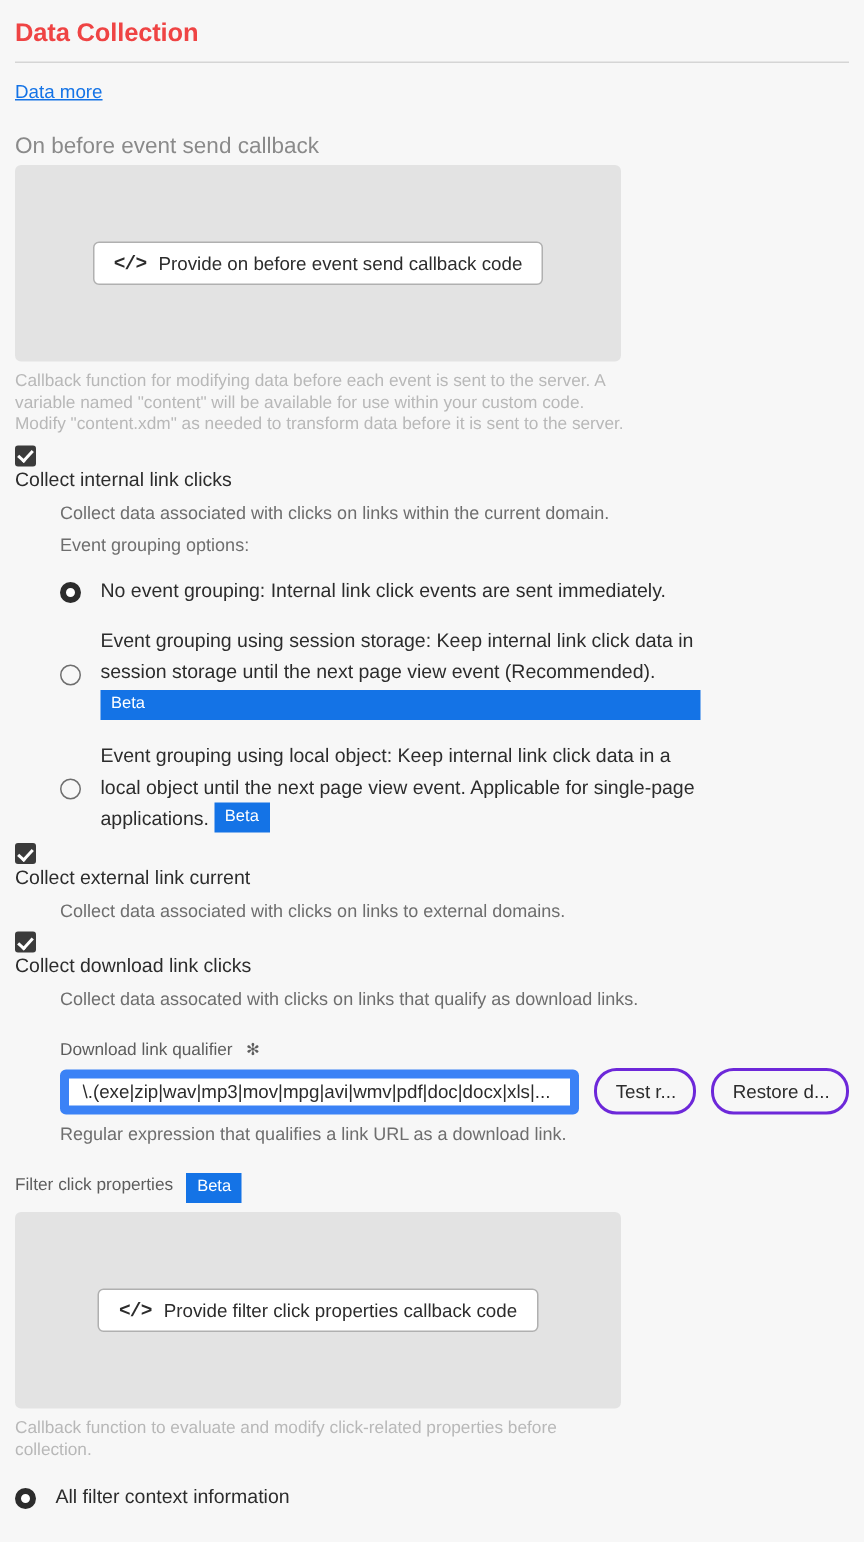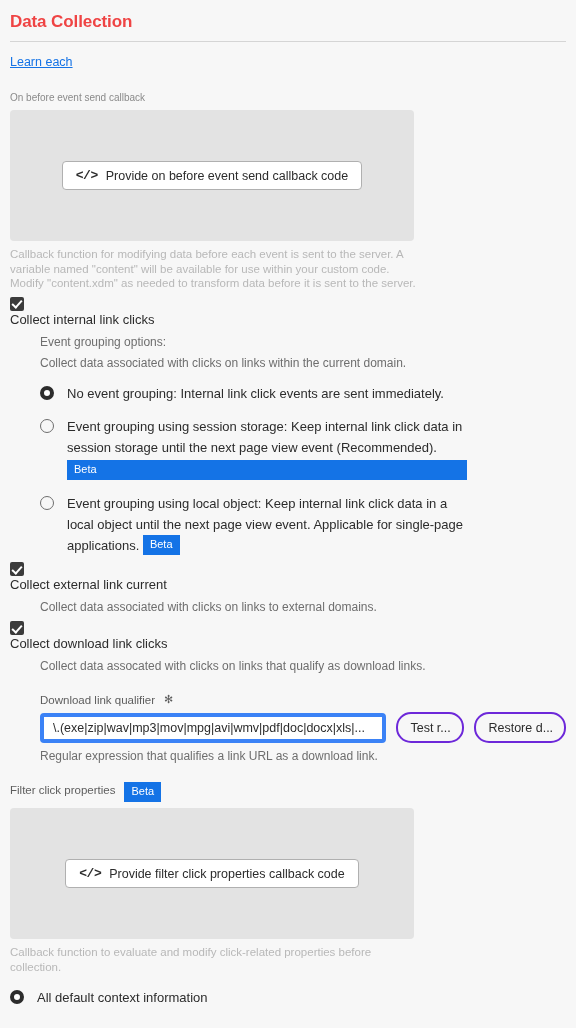--- a/index.html
+++ b/index.html
@@ -33,21 +33,21 @@
     display: inline-block;
     font-size: 12.5px;
     color: #1473e6;
     text-decoration: underline;
     cursor: pointer;
     line-height: 15px;
   }
 
   
   .field-label {
-    font-size: 10px;
+    font-size: 15px;
     color: #8a8a8a;
     line-height: 14px;
     margin-top: 21px;
     margin-bottom: 5px;
   }
 
   
   .code-panel {
     width: 404px;
     height: 131px;
@@ -127,21 +127,21 @@
   .desc {
     font-size: 12px;
     color: #6e6e6e;
     line-height: 16px;
     margin-top: 5px;
   }
 
   
   .radio-row {
     display: flex;
-    align-items: flex-start;
+    align-items: center;
     gap: 13px;
     margin-top: 12px;
   }
   .radio {
     width: 14px;
     height: 14px;
     border-radius: 50%;
     border: 1.6px solid #6e6e6e;
     background: #f7f7f7;
     flex: 0 0 auto;
@@ -177,21 +177,21 @@
   
   .input-row {
     display: flex;
     align-items: center;
     gap: 10px;
     margin-top: 5px;
   }
   .text-input {
     width: 352px;
     height: 30px;
-    border: 4px solid #3b82f6;
+    border: 6px solid #3b82f6;
     border-radius: 4px;
     background: #ffffff;
     padding: 0 9px;
     font-size: 12.5px;
     color: #2c2c2c;
     font-family: "Liberation Sans", sans-serif;
     outline: none;
   }
   .ghost-btn {
     height: 31px;
@@ -226,40 +226,40 @@
     line-height: 15px;
   }
 </style>
 </head>
 <body>
 
 <div class="page">
 
   <h1 class="page-title">Data Collection</h1>
   <div class="divider"></div>
-  <a class="learn-more">Learn each</a>
+  <a class="learn-more">Data more</a>
 
   
   <div class="field-label">On before event send callback</div>
   <div class="code-panel">
     <button class="code-btn">
       <span class="code-glyph">&lt;/&gt;</span>
       <span>Provide on before event send callback code</span>
     </button>
   </div>
   <div class="help-text">Callback function for modifying data before each event is sent to the server. A variable named "content" will be available for use within your custom code. Modify "content.xdm" as needed to transform data before it is sent to the server.</div>
 
   
   <div class="check-row">
     <span class="checkbox"></span>
     <span class="check-label">Collect internal link clicks</span>
   </div>
   <div class="indent">
+    <div class="desc">Collect data associated with clicks on links within the current domain.</div>
     <div class="desc">Event grouping options:</div>
-    <div class="desc">Collect data associated with clicks on links within the current domain.</div>
 
     <div class="radio-row">
       <span class="radio selected"></span>
       <span class="radio-text">No event grouping: Internal link click events are sent immediately.</span>
     </div>
 
     <div class="radio-row">
       <span class="radio"></span>
       <span class="radio-text">
         <span>Event grouping using session storage: Keep internal link click data in session storage until the next page view event (Recommended).</span>
@@ -313,17 +313,17 @@
     <button class="code-btn">
       <span class="code-glyph">&lt;/&gt;</span>
       <span>Provide filter click properties callback code</span>
     </button>
   </div>
   <div class="help-text">Callback function to evaluate and modify click-related properties before collection.</div>
 
   
   <div class="radio-row">
     <span class="radio selected"></span>
-    <span class="radio-text">All default context information</span>
+    <span class="radio-text">All filter context information</span>
   </div>
   
 
 </div>
 
 </body></html>

